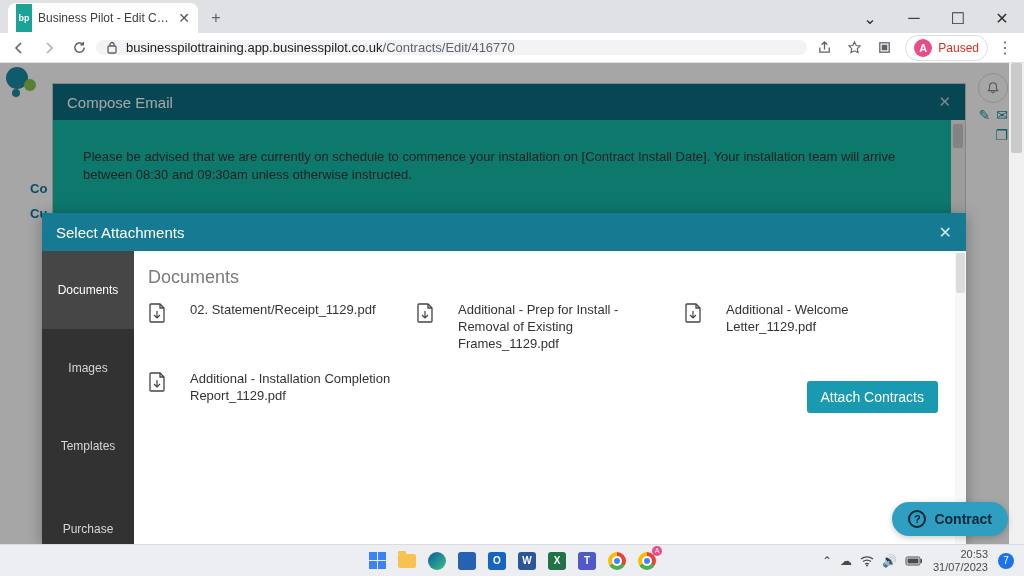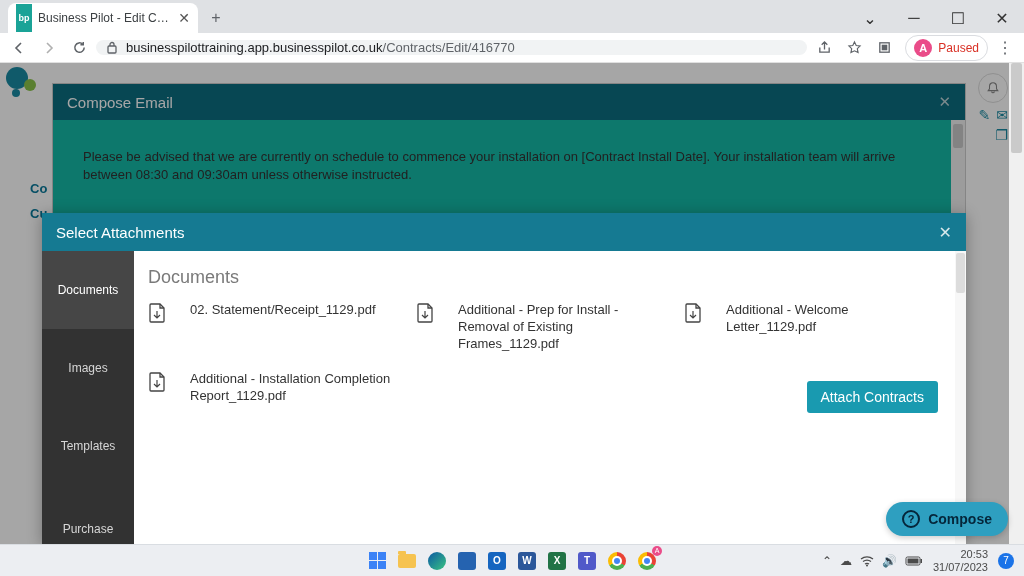--- a/index.html
+++ b/index.html
@@ -262,21 +262,21 @@
         <button class="attach-btn">Attach Contracts</button>
       </div>
       <div class="modal-scroll">
         <div class="modal-thumb"></div>
       </div>
     </div>
   </div>
 
   <div class="support-btn">
     <div class="support-q">?</div>
-    <span>Compose</span>
+    <span>Contract</span>
   </div>
 </div>
 
 <div class="taskbar">
   <div class="task-center">
     <div class="task-icon">
         <div class="win-logo">
           <div></div>
           <div></div>
           <div></div>

